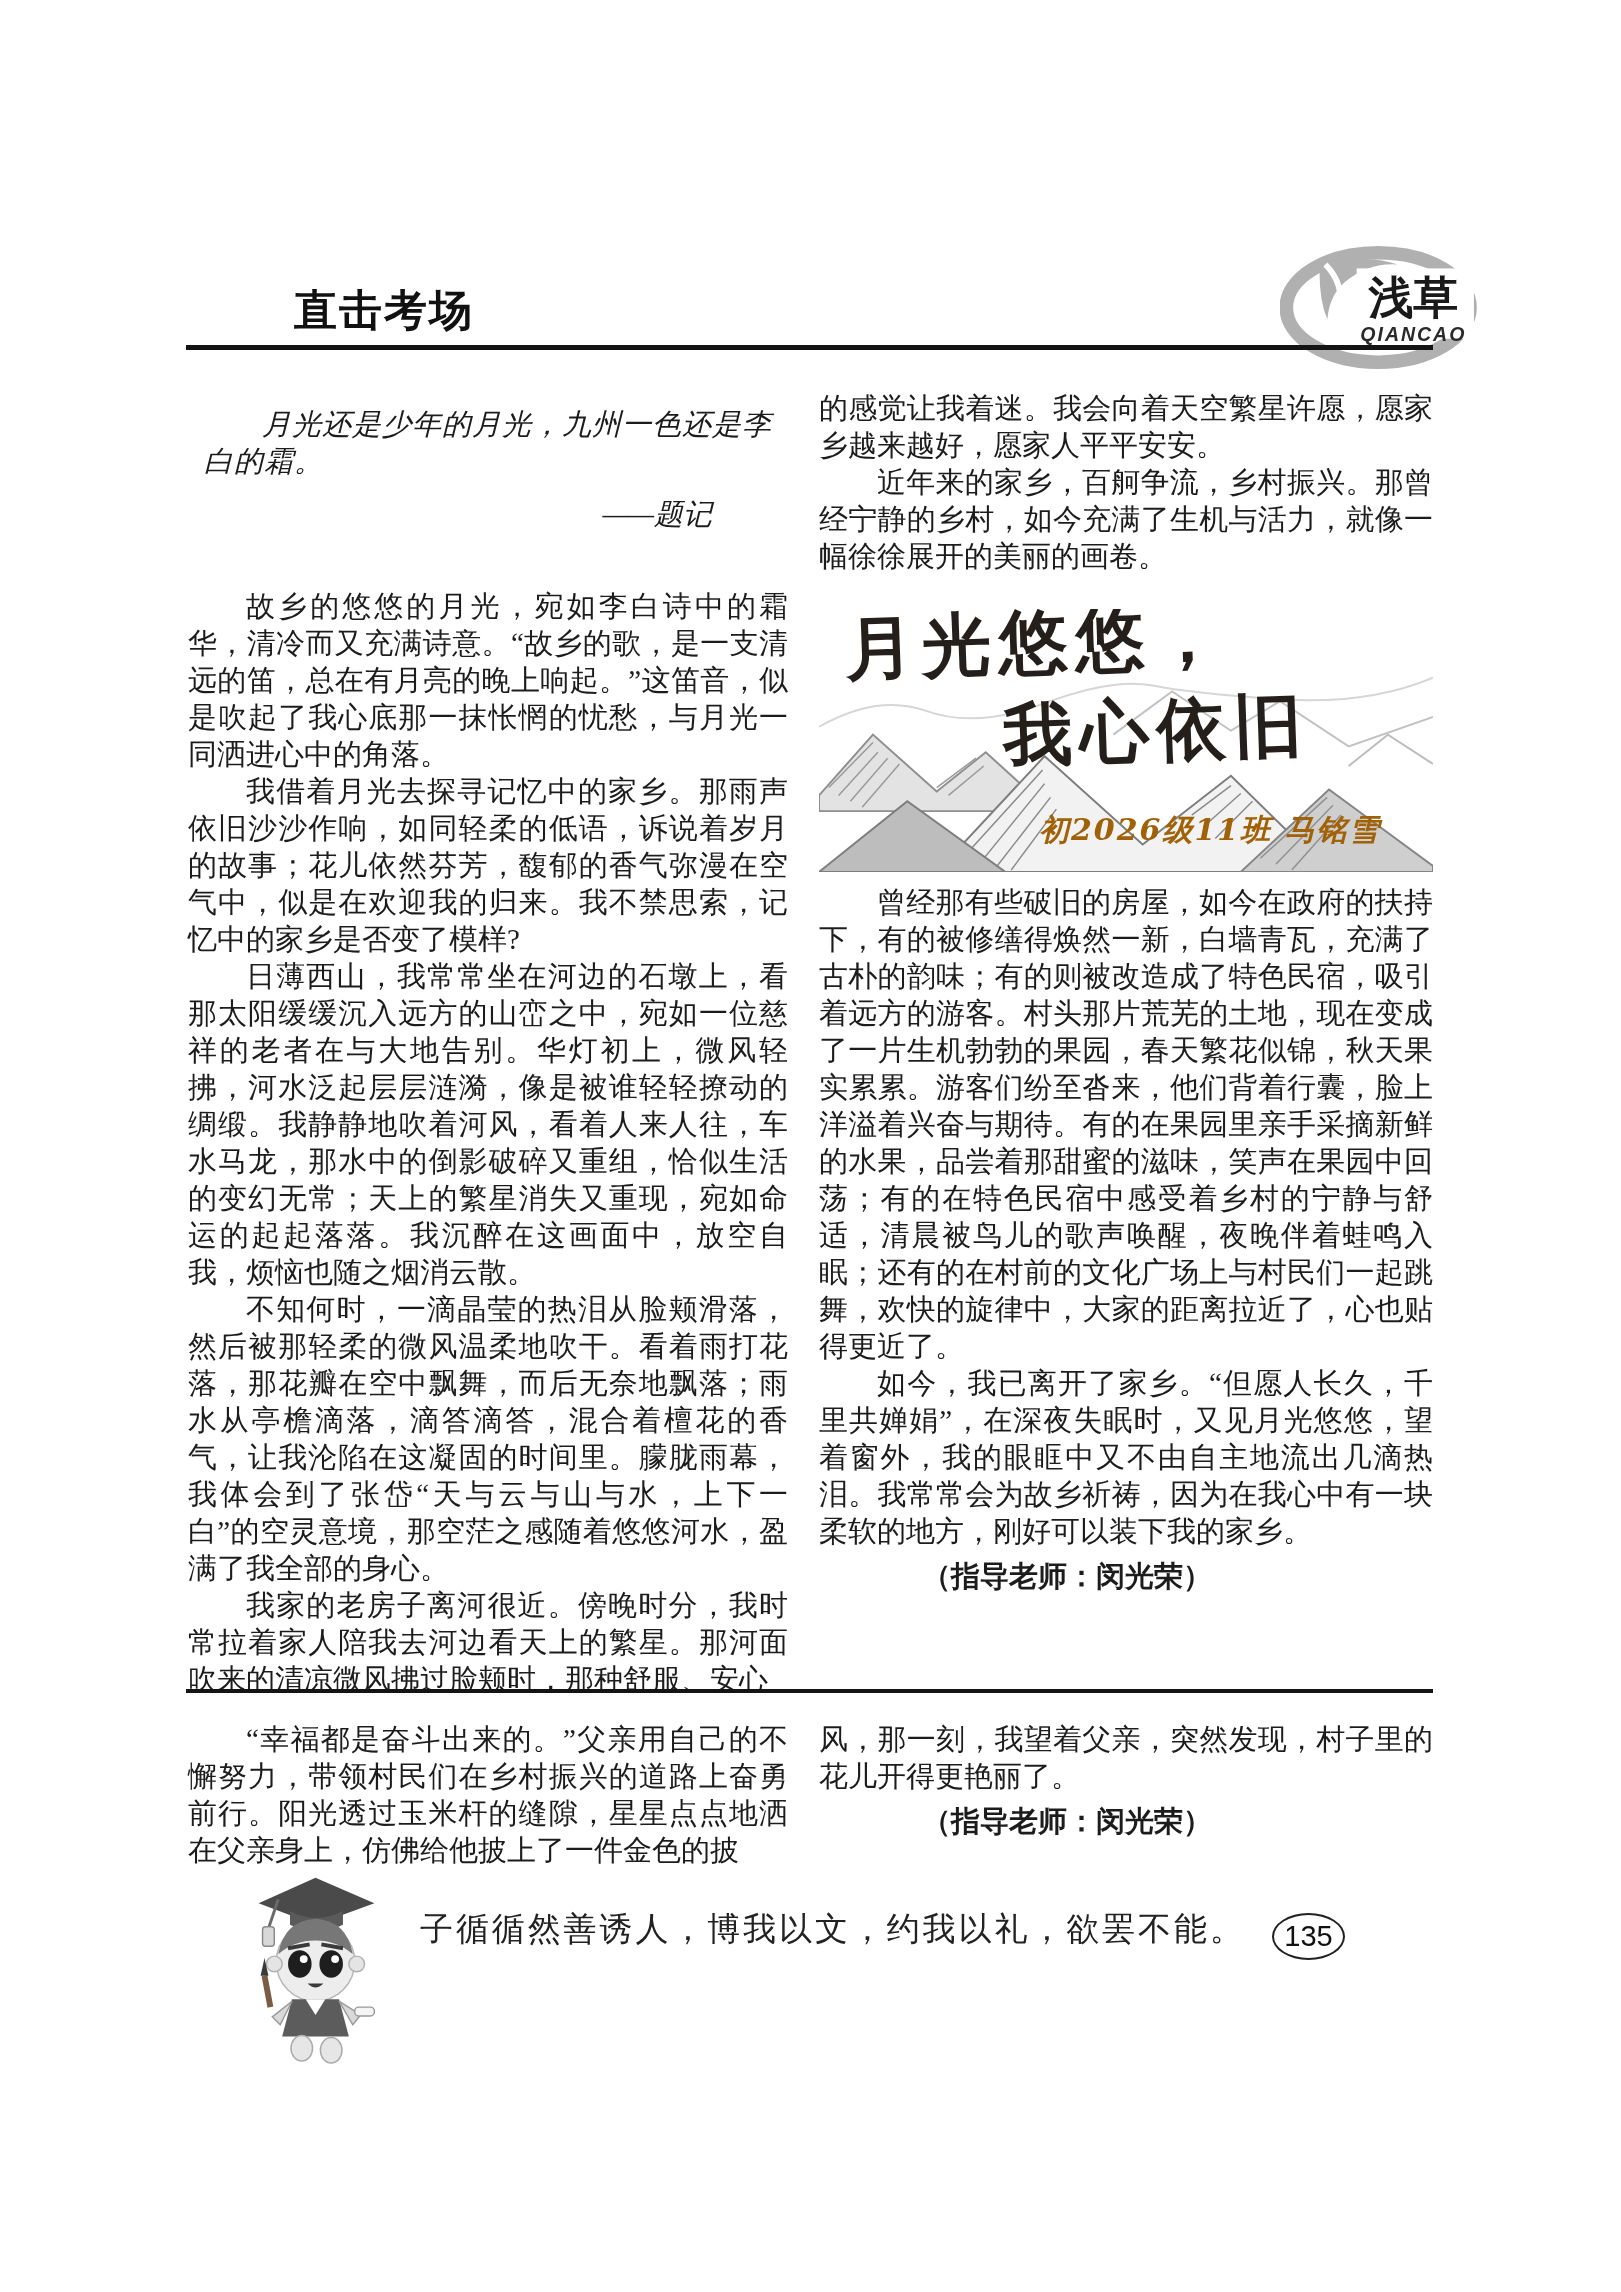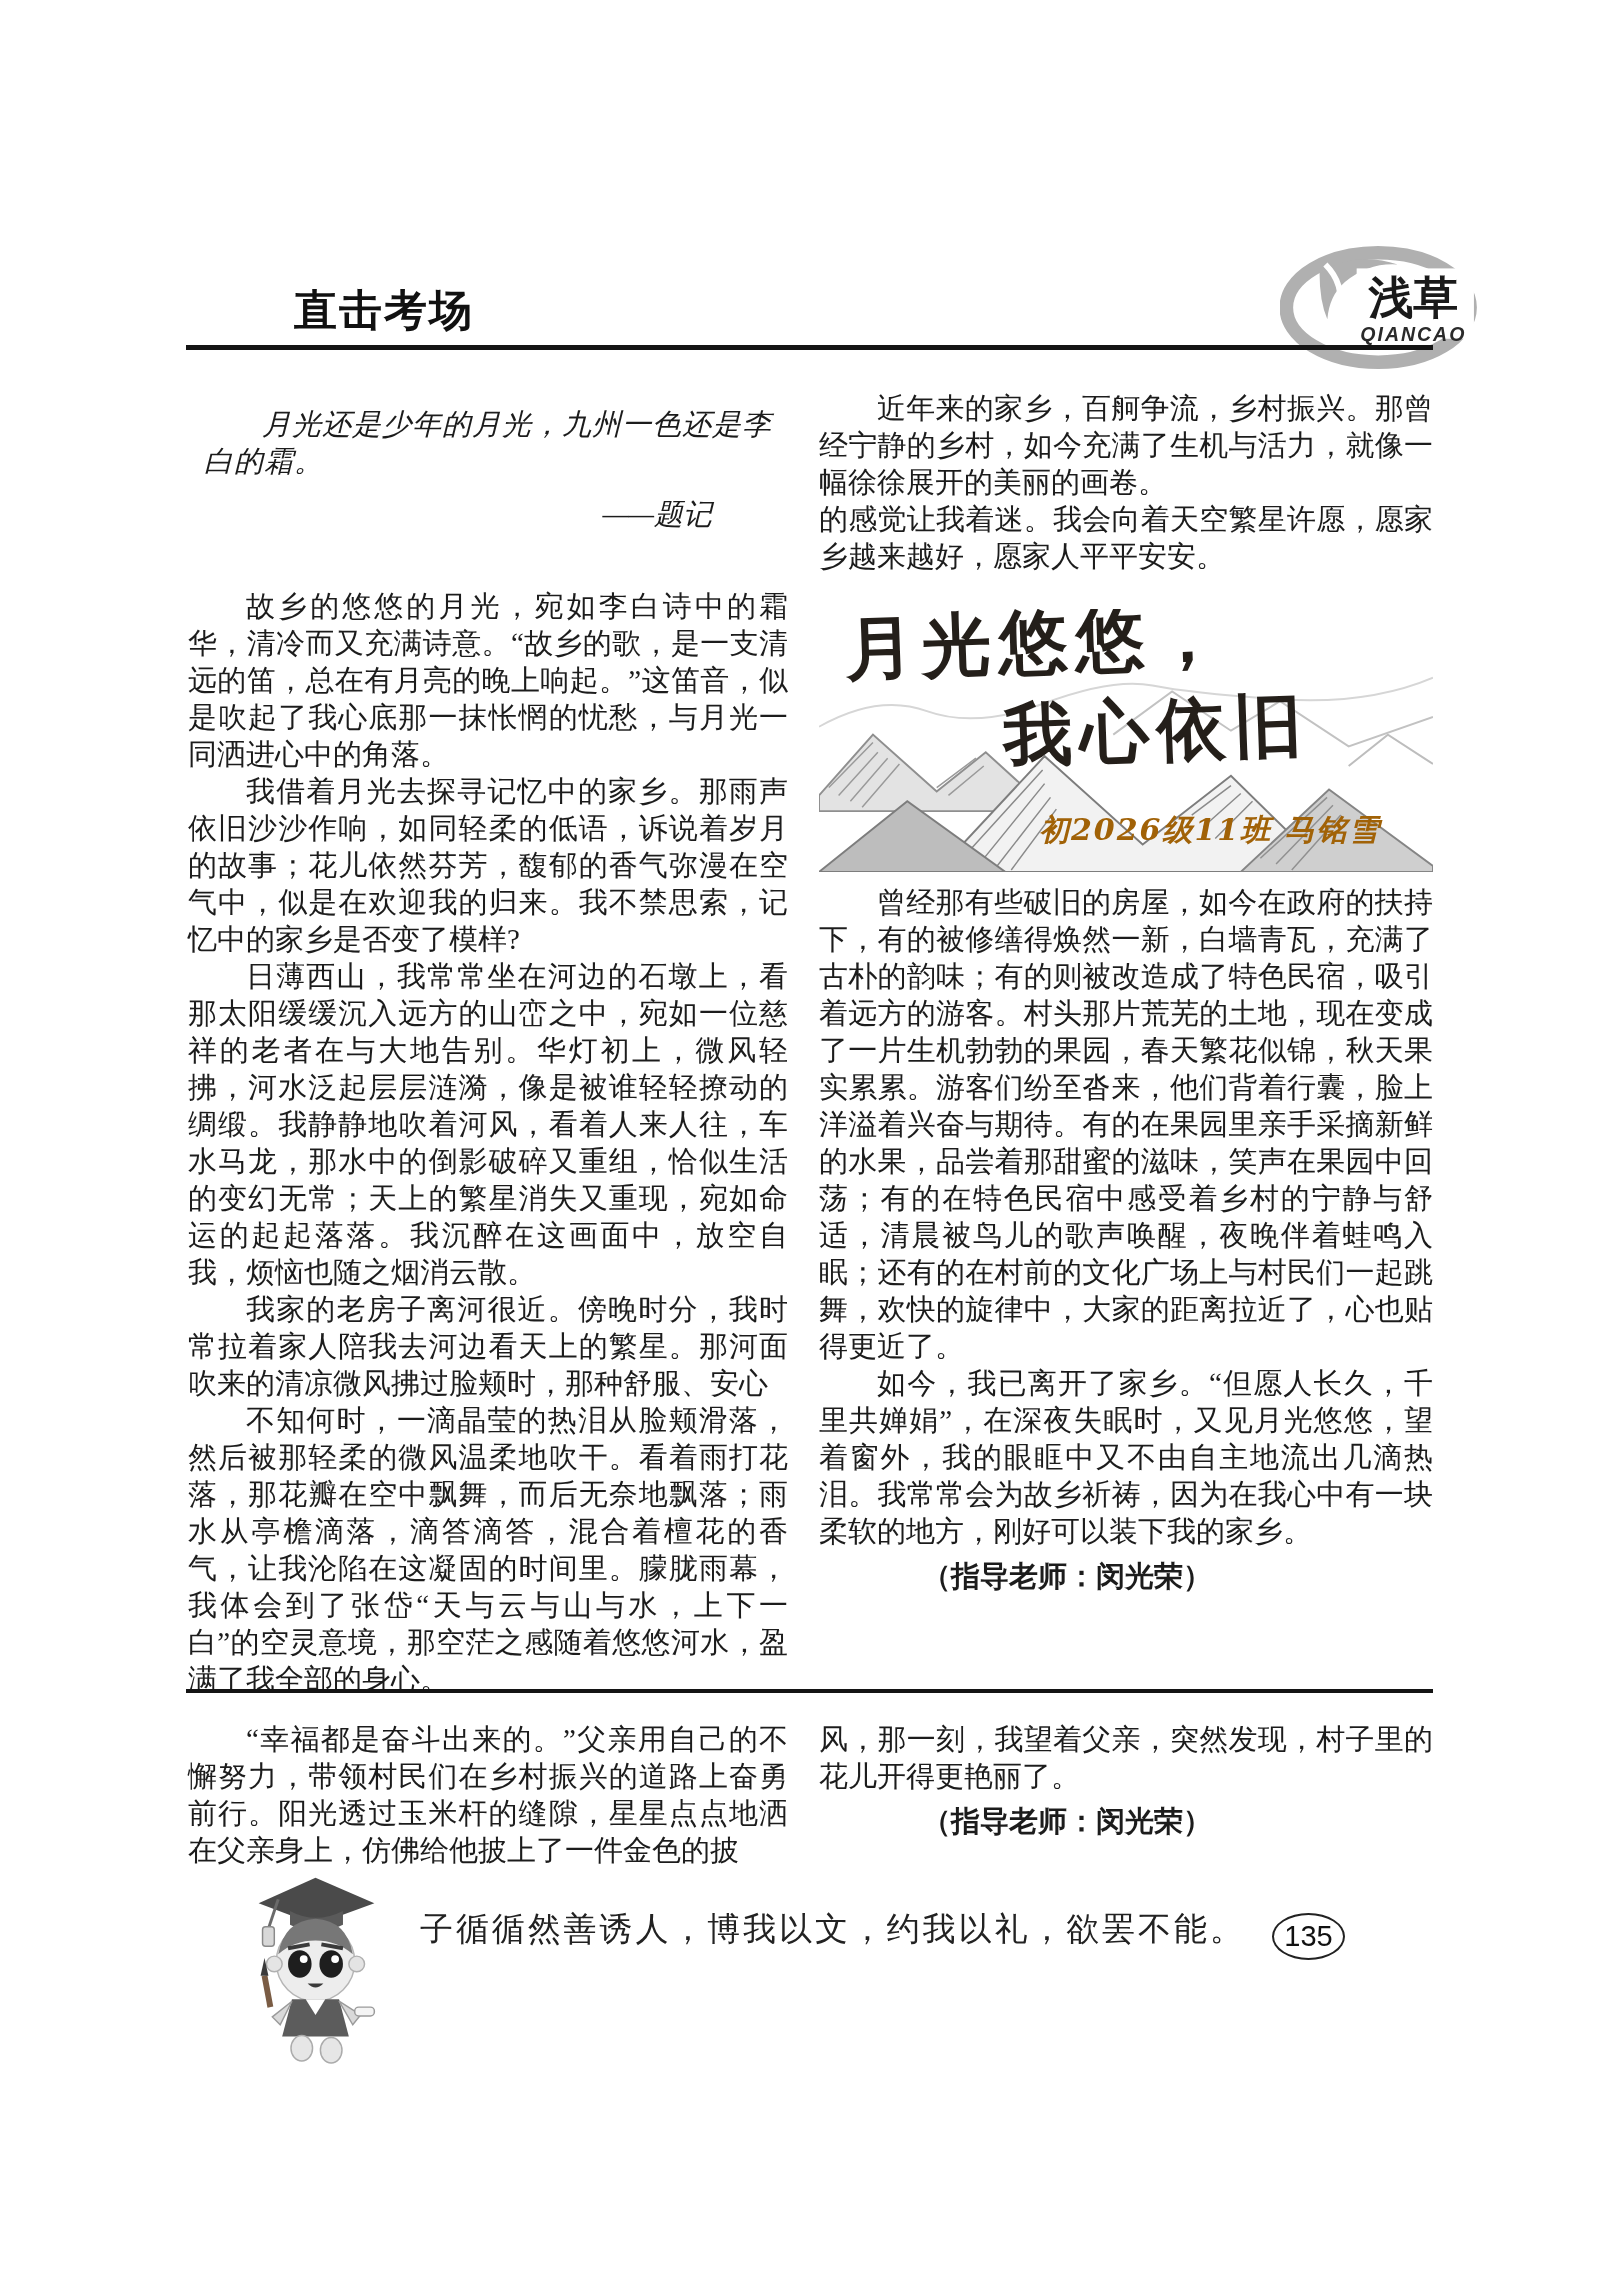--- a/index.html
+++ b/index.html
@@ -108,27 +108,27 @@
   </svg>
 
   <div class="header-rule"></div>
 
   <div class="col left-col">
     <p class="epigraph">月光还是少年的月光，九州一色还是李白的霜。</p>
     <p class="epigraph-attr">——题记</p>
     <p class="bp ind">故乡的悠悠的月光，宛如李白诗中的霜华，清冷而又充满诗意。“故乡的歌，是一支清远的笛，总在有月亮的晚上响起。”这笛音，似是吹起了我心底那一抹怅惘的忧愁，与月光一同洒进心中的角落。</p>
     <p class="bp ind">我借着月光去探寻记忆中的家乡。那雨声依旧沙沙作响，如同轻柔的低语，诉说着岁月的故事；花儿依然芬芳，馥郁的香气弥漫在空气中，似是在欢迎我的归来。我不禁思索，记忆中的家乡是否变了模样?</p>
     <p class="bp ind">日薄西山，我常常坐在河边的石墩上，看那太阳缓缓沉入远方的山峦之中，宛如一位慈祥的老者在与大地告别。华灯初上，微风轻拂，河水泛起层层涟漪，像是被谁轻轻撩动的绸缎。我静静地吹着河风，看着人来人往，车水马龙，那水中的倒影破碎又重组，恰似生活的变幻无常；天上的繁星消失又重现，宛如命运的起起落落。我沉醉在这画面中，放空自我，烦恼也随之烟消云散。</p>
+    <p class="bp ind">不知何时，一滴晶莹的热泪从脸颊滑落，然后被那轻柔的微风温柔地吹干。看着雨打花落，那花瓣在空中飘舞，而后无奈地飘落；雨水从亭檐滴落，滴答滴答，混合着檀花的香气，让我沦陷在这凝固的时间里。朦胧雨幕，我体会到了张岱“天与云与山与水，上下一白”的空灵意境，那空茫之感随着悠悠河水，盈满了我全部的身心。</p>
     <p class="bp ind">我家的老房子离河很近。傍晚时分，我时常拉着家人陪我去河边看天上的繁星。那河面吹来的清凉微风拂过脸颊时，那种舒服、安心</p>
-    <p class="bp ind">不知何时，一滴晶莹的热泪从脸颊滑落，然后被那轻柔的微风温柔地吹干。看着雨打花落，那花瓣在空中飘舞，而后无奈地飘落；雨水从亭檐滴落，滴答滴答，混合着檀花的香气，让我沦陷在这凝固的时间里。朦胧雨幕，我体会到了张岱“天与云与山与水，上下一白”的空灵意境，那空茫之感随着悠悠河水，盈满了我全部的身心。</p>
   </div>
 
   <div class="col right-col">
+    <p class="bp">的感觉让我着迷。我会向着天空繁星许愿，愿家乡越来越好，愿家人平平安安。</p>
     <p class="bp ind">近年来的家乡，百舸争流，乡村振兴。那曾经宁静的乡村，如今充满了生机与活力，就像一幅徐徐展开的美丽的画卷。</p>
-    <p class="bp">的感觉让我着迷。我会向着天空繁星许愿，愿家乡越来越好，愿家人平平安安。</p>
 
     <div class="title-image">
       <svg width="614" height="263" viewBox="0 0 626 268">
         <rect width="626" height="268" fill="#ffffff"></rect>
         <path d="M0 120 Q 60 86 110 104 T 230 96 T 340 78 T 470 92 T 626 70" fill="none" stroke="#d6d6d6" stroke-width="2"></path>
         <path d="M300 128 L 360 84 L 420 124 L 470 94 L 540 140 L 626 110" fill="none" stroke="#c2c2c2" stroke-width="2"></path>
         <path d="M0 190 L 55 128 L 120 186 L 170 146 L 236 206 L 0 206 Z" fill="#e3e3e3" stroke="#8f8f8f" stroke-width="2"></path>
         <path d="M10 182 L 55 136 M 20 190 L 60 146 M 32 196 L 70 152 M 44 202 L 82 158 M 120 182 L 160 152 M 132 190 L 168 160" stroke="#9a9a9a" stroke-width="1.5" fill="none"></path>
         <path d="M120 268 L 230 150 L 330 240 L 420 170 L 520 268 Z" fill="#f2f2f2" stroke="#7d7d7d" stroke-width="2"></path>
         <path d="M150 250 L 228 164 M 165 258 L 230 178 M 180 264 L 236 192 M 196 266 L 242 204 M 380 210 L 420 180 M 392 222 L 430 188 M 404 234 L 442 196" stroke="#8a8a8a" stroke-width="1.5" fill="none"></path>

